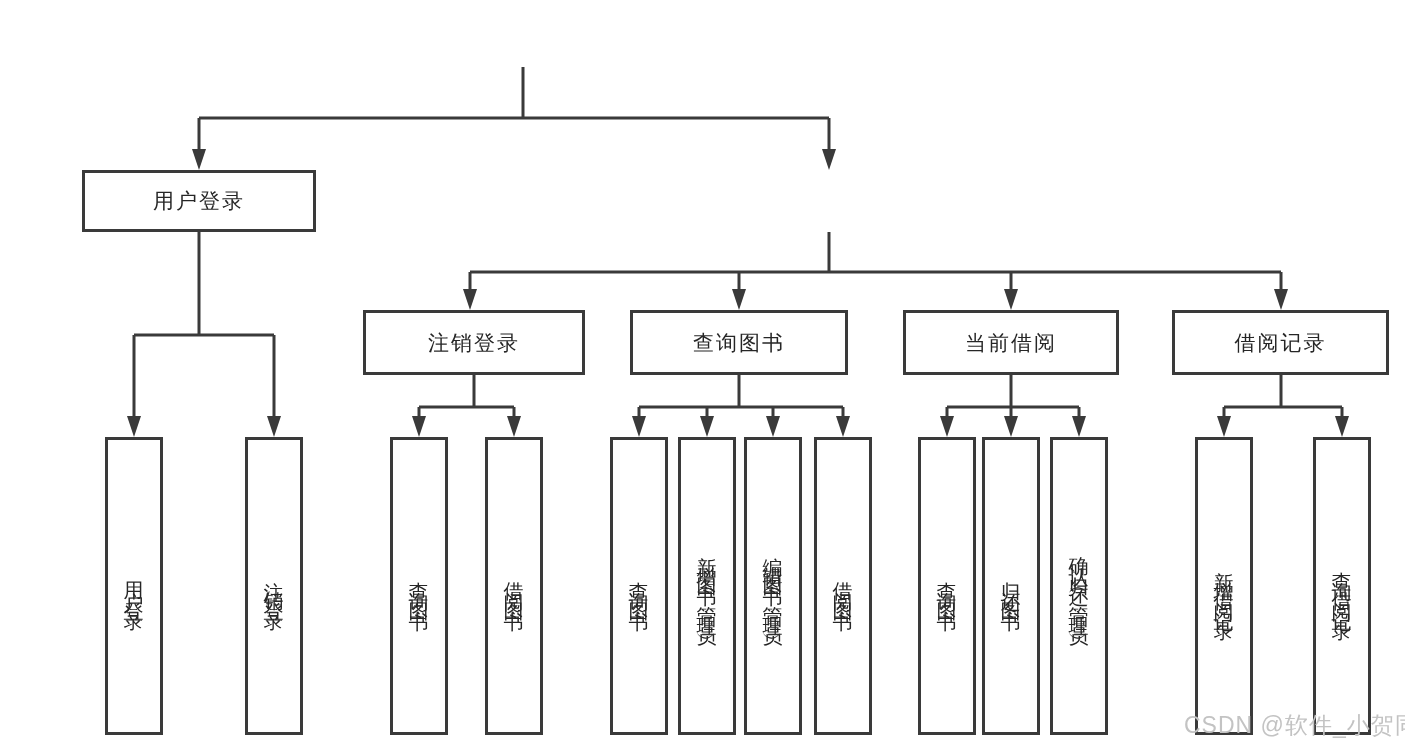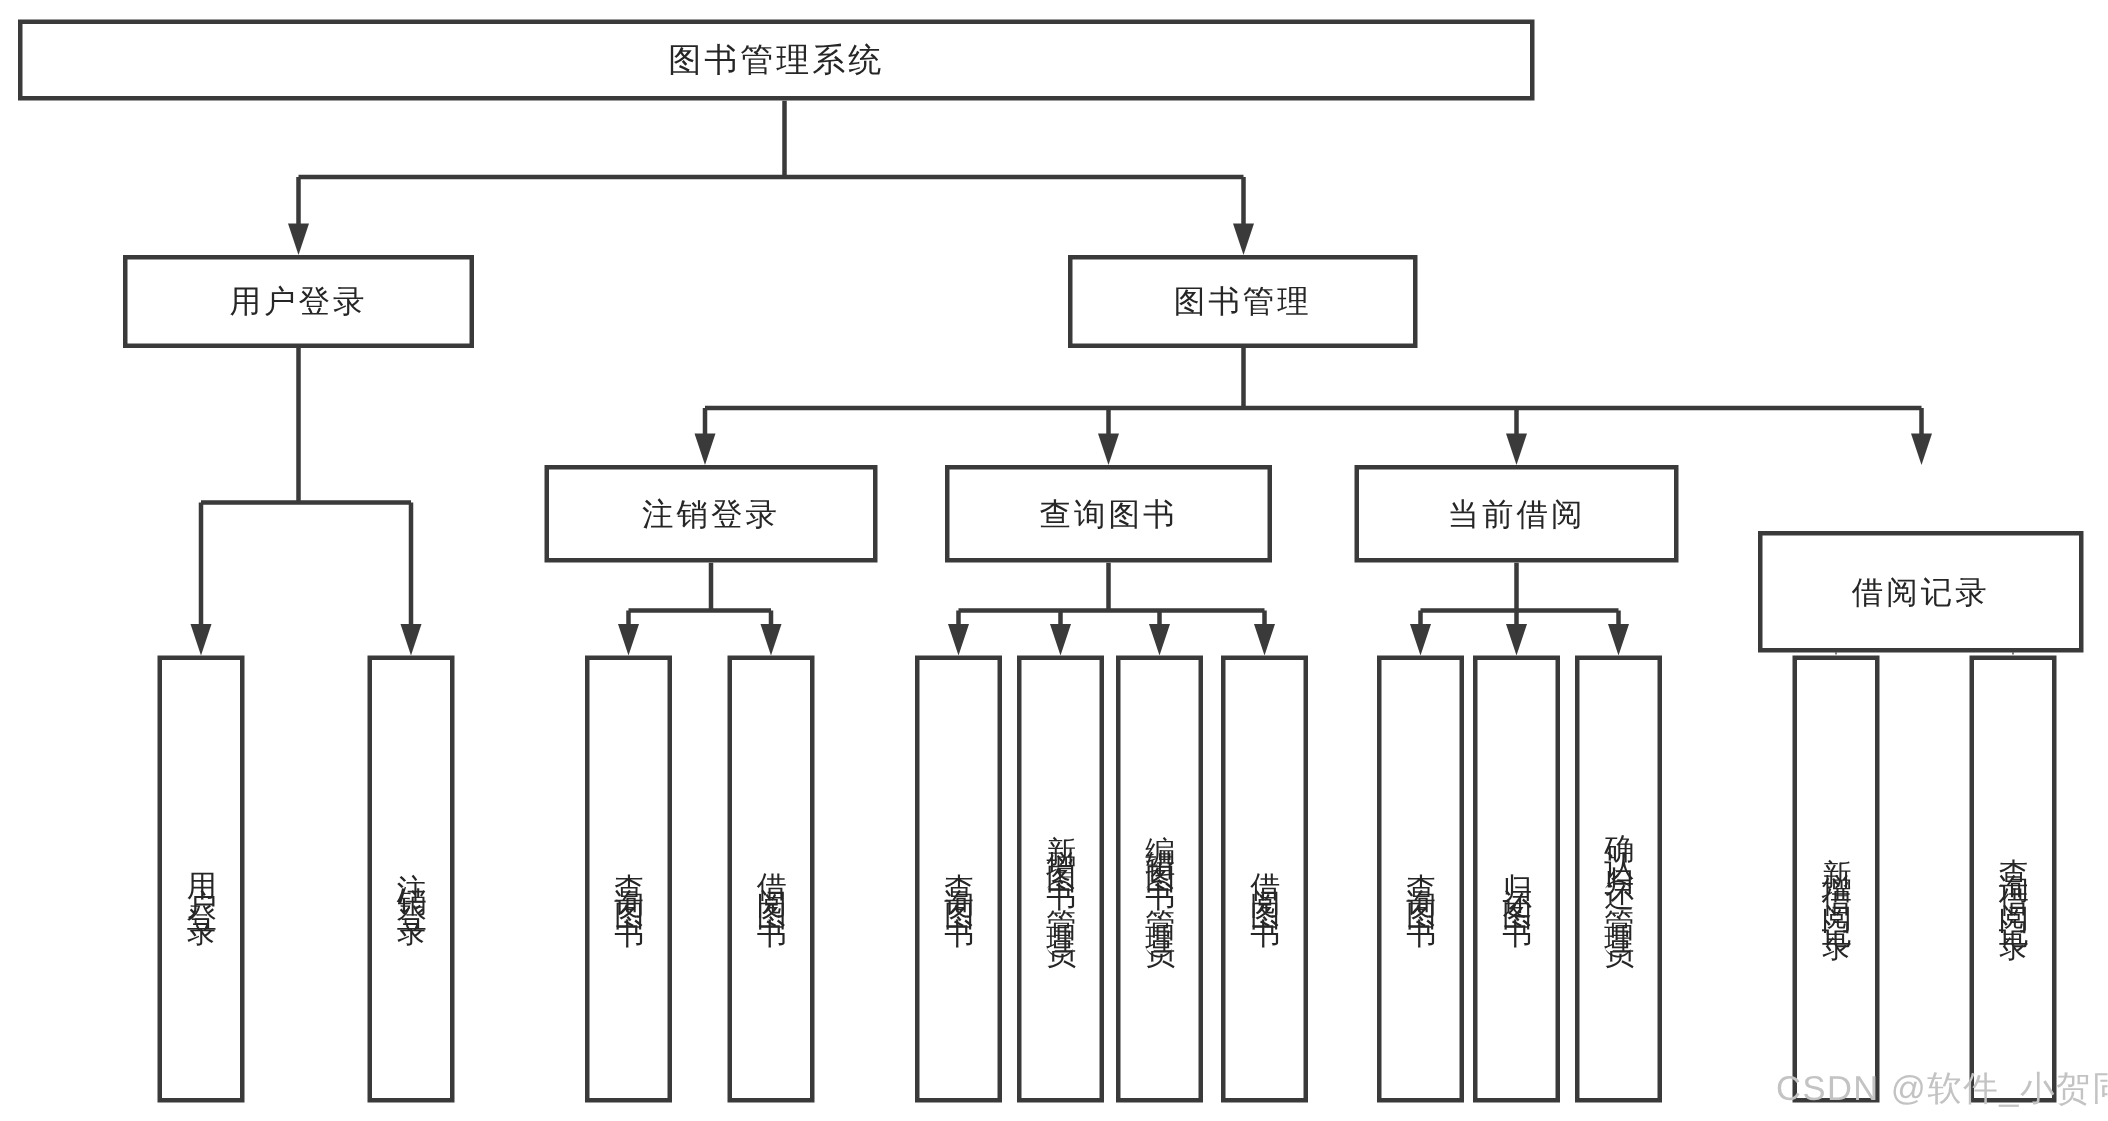--- a/index.html
+++ b/index.html
@@ -99,41 +99,35 @@
     <path d="M1011 375 V407 M947 407 H1079 M947 407 V418 M1011 407 V418 M1079 407 V418"></path>
     <polygon points="940,416 954,416 947,437"></polygon>
     <polygon points="1004,416 1018,416 1011,437"></polygon>
     <polygon points="1072,416 1086,416 1079,437"></polygon>
 
     <path d="M1281 375 V407 M1224 407 H1342 M1224 407 V418 M1342 407 V418"></path>
     <polygon points="1217,416 1231,416 1224,437"></polygon>
     <polygon points="1335,416 1349,416 1342,437"></polygon>
   </svg>
 
-  <div class="node h-node root-node" style="left:12px;top:13px;width:1011px;height:54px;">
-    <span class="lbl">图书管理系统</span>
-  </div>
 
   <div class="node h-node" style="left:82px;top:170px;width:234px;height:62px;">
     <span class="lbl">用户登录</span>
-  </div>
-  <div class="node h-node" style="left:712px;top:170px;width:233px;height:62px;">
-    <span class="lbl">图书管理</span>
   </div>
 
   <div class="node h-node" style="left:363px;top:310px;width:222px;height:65px;">
     <span class="lbl">注销登录</span>
   </div>
   <div class="node h-node" style="left:630px;top:310px;width:218px;height:65px;">
     <span class="lbl">查询图书</span>
   </div>
   <div class="node h-node" style="left:903px;top:310px;width:216px;height:65px;">
     <span class="lbl">当前借阅</span>
   </div>
-  <div class="node h-node" style="left:1172px;top:310px;width:217px;height:81px;margin-top:44px;">
+  <div class="node h-node" style="left:1172px;top:310px;width:217px;height:65px;">
     <span class="lbl">借阅记录</span>
   </div>
 
   <div class="node v-node" style="left:105px;top:437px;width:58px;height:298px;">
     <span class="lbl">用户登录</span>
   </div>
   <div class="node v-node" style="left:245px;top:437px;width:58px;height:298px;">
     <span class="lbl">注销登录</span>
   </div>
 

